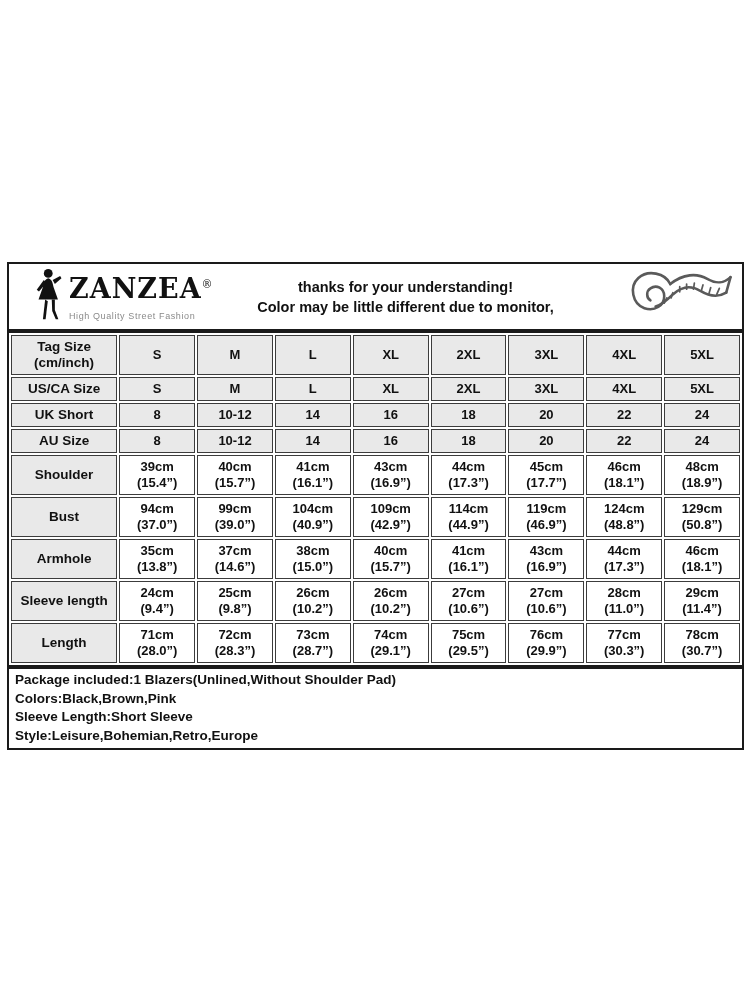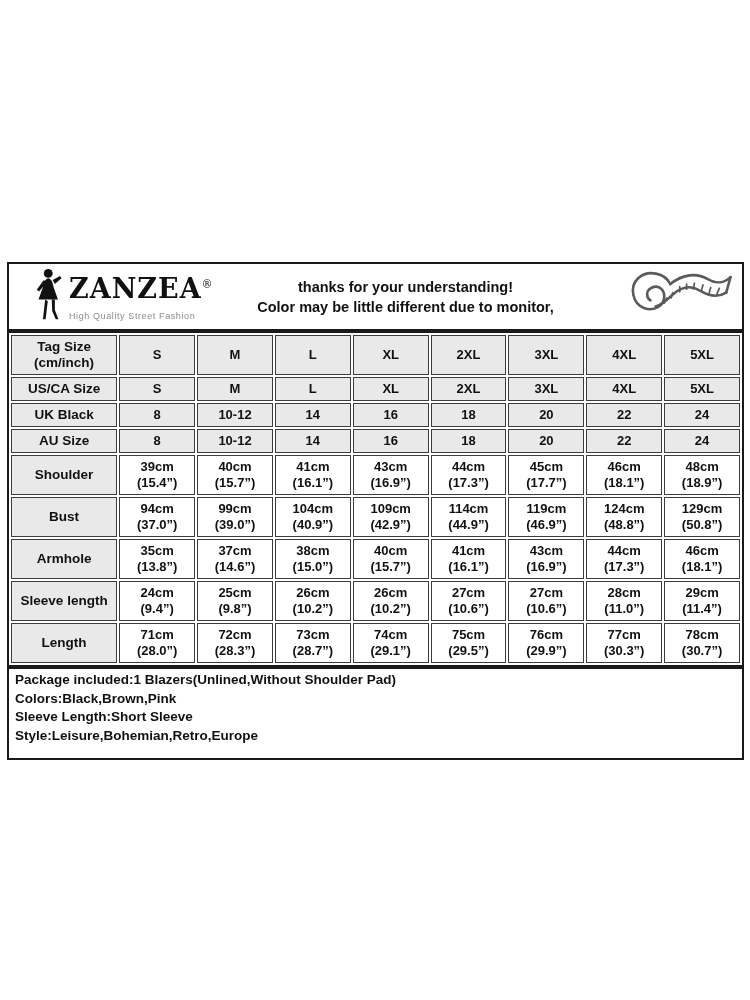--- a/index.html
+++ b/index.html
@@ -88,21 +88,21 @@
     overflow: hidden;
   }
   table.size-table td.label { font-size: 13.5px; }
   table.size-table td.shaded { background: #e9e9e9; }
   table.size-table col.first { width: 14.9%; }
 
   
   .details-box {
     box-sizing: border-box;
     border: 2px solid #1a1a1a;
-    padding: 2px 6px 13px 6px;
+    padding: 2px 6px 3px 6px;
     background: #fff;
   }
   .detail-line {
     font-weight: bold;
     font-size: 13.5px;
     line-height: 18.5px;
     white-space: nowrap;
   }
 </style>
 </head>
@@ -182,21 +182,21 @@
           <td class="shaded">S</td>
           <td class="shaded">M</td>
           <td class="shaded">L</td>
           <td class="shaded">XL</td>
           <td class="shaded">2XL</td>
           <td class="shaded">3XL</td>
           <td class="shaded">4XL</td>
           <td class="shaded">5XL</td>
         </tr>
         <tr>
-          <td class="label shaded">UK Black</td>
+          <td class="label shaded">UK Short</td>
           <td class="shaded">8</td>
           <td class="shaded">10-12</td>
           <td class="shaded">14</td>
           <td class="shaded">16</td>
           <td class="shaded">18</td>
           <td class="shaded">20</td>
           <td class="shaded">22</td>
           <td class="shaded">24</td>
         </tr>
         <tr>

